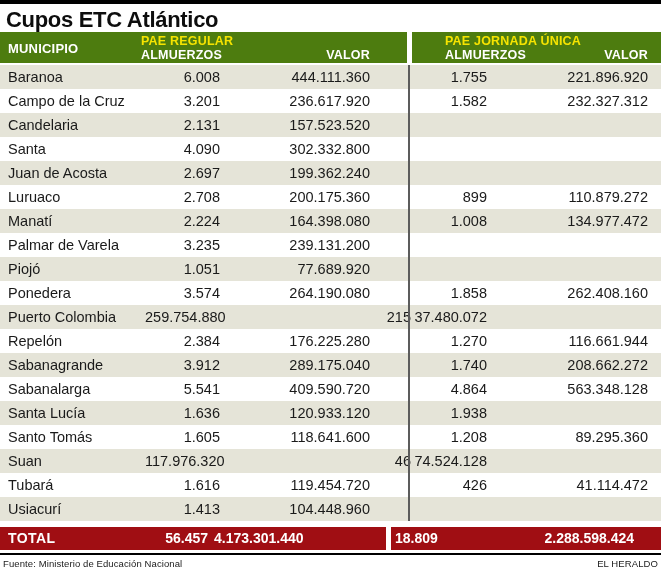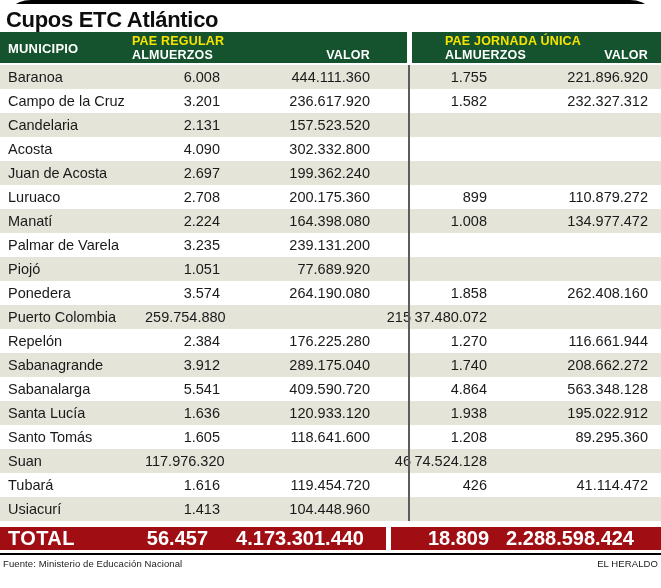--- a/index.html
+++ b/index.html
@@ -7,52 +7,51 @@
   body {
     font-family: "Liberation Sans", sans-serif;
     width: 661px; height: 588px;
     color: #141414;
   }
   #page {
     position: relative;
     width: 661px; height: 588px;
     background: #fff;
     overflow: hidden;
-    border-radius: 31px;
   }
   .top-strip {
     height: 4px; width: 100%;
     background: #000;
   }
   .title {
     font-size: 22px;
     font-weight: 800;
     letter-spacing: -0.3px;
     color: #0d0d0d;
     padding: 3px 0 0 6px;
     height: 27px;
     line-height: 25px;
     white-space: nowrap;
   }
   
   .header-bar {
     position: relative;
     margin-top: 1px;
     height: 31px;
-    background: #14532d;
+    background: #4d7c0f;
     color: #fff;
     font-weight: bold;
     font-size: 12.5px;
     letter-spacing: 0.2px;
   }
   .header-bar .h-abs { position: absolute; white-space: nowrap; }
   .h-municipio { left: 8px; top: 50%; transform: translateY(-50%); font-size: 13px; }
   .h-group { top: 2px; color: var(--yellow); }
   .h-sub { top: 16px; }
-  .h-reg-group, .h-reg-alm { left: 132px; }
+  .h-reg-group, .h-reg-alm { left: 141px; }
   .h-reg-val { left: 250px; width: 120px; text-align: right; }
   .h-ju-group, .h-ju-alm { left: 445px; }
   .h-ju-val { left: 528px; width: 120px; text-align: right; }
   .h-gap {
     position: absolute;
     left: 407px; top: 0; bottom: 0; width: 5px;
     background: #fff;
   }
   
   .rows {
@@ -78,27 +77,27 @@
   }
   
   .total-gap { height: 6px; background: #fff; }
   .total-row {
     position: relative;
     height: 23px;
     line-height: 23px;
     background: var(--red);
     color: #fff;
     font-weight: bold;
-    font-size: 20px;
+    font-size: 14px;
   }
   .total-row .t-abs { position: absolute; white-space: nowrap; top: 0; }
   .t-label { left: 8px; letter-spacing: 0.4px; }
   .t-alm-reg { left: 108px; width: 100px; text-align: right; }
-  .t-val-reg { left: 214px; width: 150px; text-align: right; }
-  .t-alm-ju  { left: 416px; width: 85px;  text-align: center; }
+  .t-val-reg { left: 214px; width: 150px; text-align: left; }
+  .t-alm-ju  { left: 395px; width: 85px;  text-align: left; }
   .t-val-ju  { left: 484px; width: 150px; text-align: right; }
   .t-gap {
     position: absolute;
     left: 386px; top: 0; bottom: 0; width: 5px;
     background: #fff;
   }
   
   .footer {
     margin-top: 3px;
     border-top: 2px solid #000;
@@ -154,21 +153,21 @@
       <div class="row">
       <span class="c-mun">Candelaria</span>
       <span class="c-num">2.131</span>
       <span class="c-num">157.523.520</span>
       <span></span>
       <span class="c-num"></span>
       <span class="c-num"></span>
       <span></span>
     </div>
       <div class="row">
-      <span class="c-mun">Acosta</span>
+      <span class="c-mun">Santa</span>
       <span class="c-num">4.090</span>
       <span class="c-num">302.332.800</span>
       <span></span>
       <span class="c-num"></span>
       <span class="c-num"></span>
       <span></span>
     </div>
       <div class="row">
       <span class="c-mun">Juan de Acosta</span>
       <span class="c-num">2.697</span>
@@ -257,21 +256,20 @@
       <span class="c-num">4.864</span>
       <span class="c-num">563.348.128</span>
       <span></span>
     </div>
       <div class="row">
       <span class="c-mun">Santa Lucía</span>
       <span class="c-num">1.636</span>
       <span class="c-num">120.933.120</span>
       <span></span>
       <span class="c-num">1.938</span>
-      <span class="c-num">195.022.912</span>
       <span></span>
     </div>
       <div class="row">
       <span class="c-mun">Santo Tomás</span>
       <span class="c-num">1.605</span>
       <span class="c-num">118.641.600</span>
       <span></span>
       <span class="c-num">1.208</span>
       <span class="c-num">89.295.360</span>
       <span></span>

